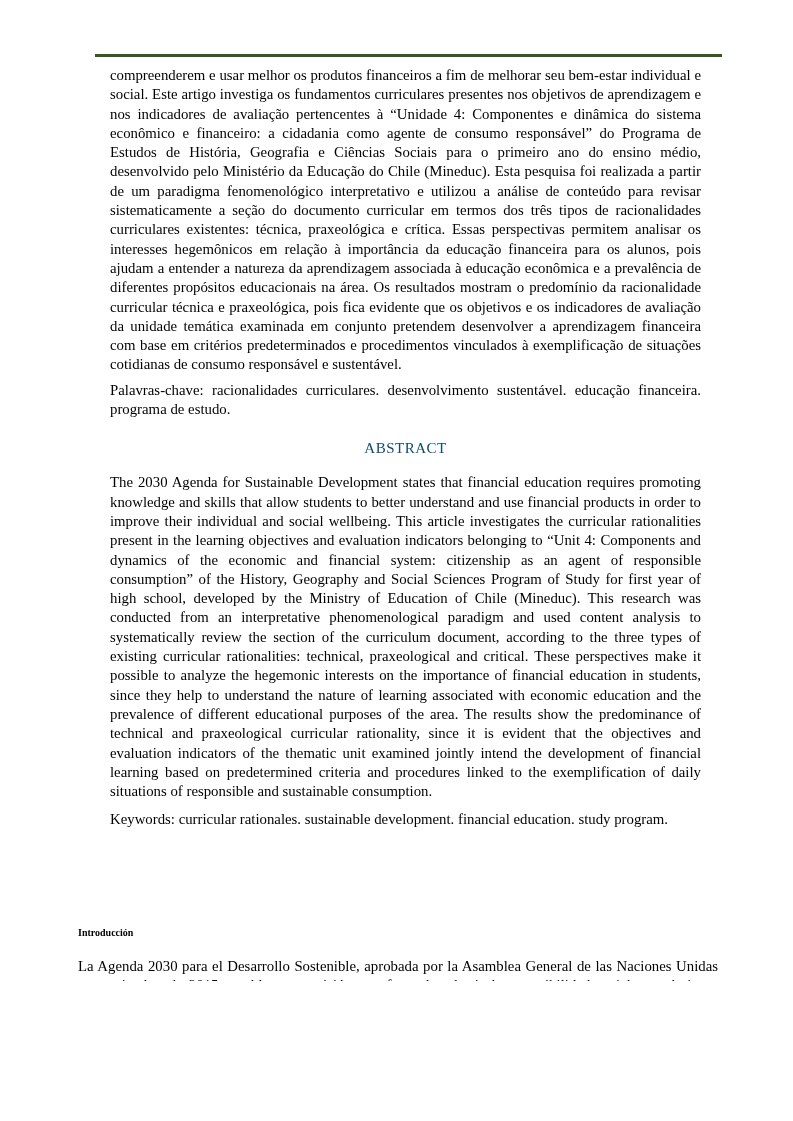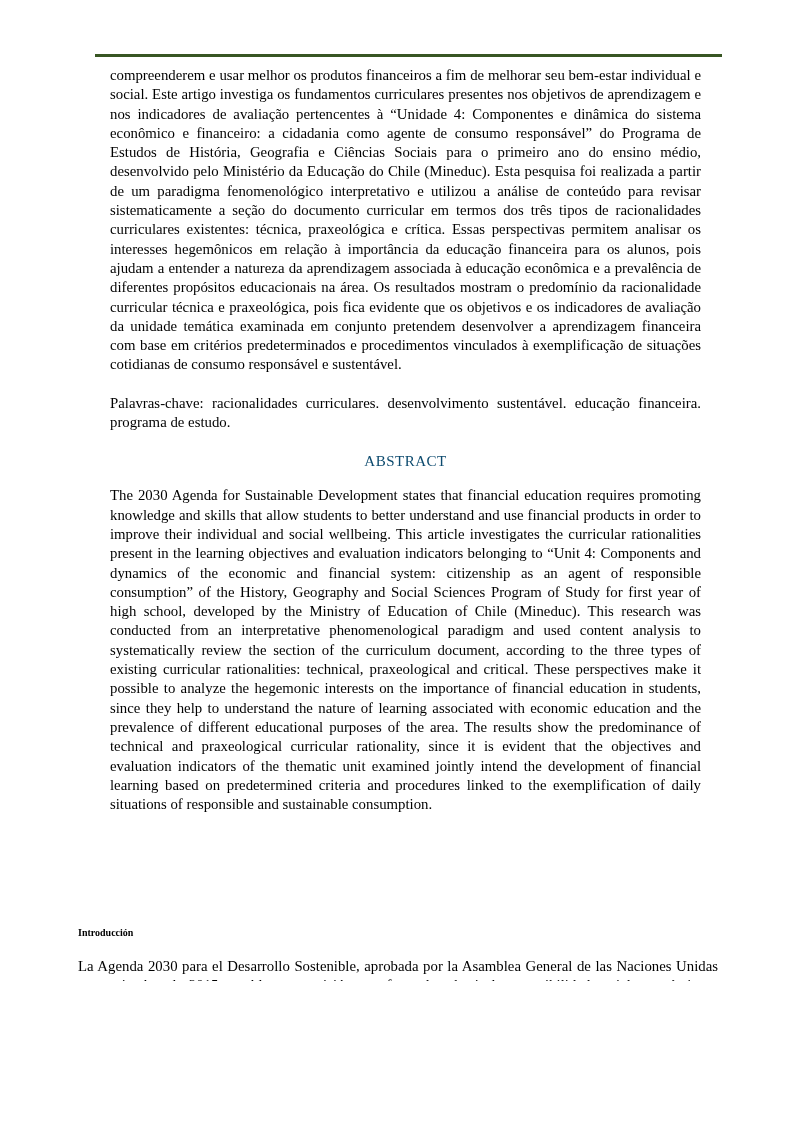--- a/index.html
+++ b/index.html
@@ -26,21 +26,21 @@
     left: 110px;
     width: 591px;
   }
   .body-text {
     font-size: 14.8px;
     line-height: 19.3px;
     text-align: justify;
     margin: 0;
   }
   .resumo-text { margin-top: 66px; }
-  .keywords-pt { margin-top: 19px; }
+  .keywords-pt { margin-top: 6px; }
   .abstract-heading {
     margin: 20px 0 0 0;
     text-align: center;
     color: #0c4a6e;
     font-size: 15px;
     font-weight: normal;
     line-height: 19px;
     letter-spacing: 0.5px;
   }
   .abstract-text { margin-top: 15px; }
@@ -100,20 +100,21 @@
 
   <section class="abstract-col">
     <p class="body-text resumo-text">compreenderem e usar melhor os produtos financeiros a fim de melhorar seu bem-estar individual e social. Este artigo investiga os fundamentos curriculares presentes nos objetivos de aprendizagem e nos indicadores de avaliação pertencentes à “Unidade 4: Componentes e dinâmica do sistema econômico e financeiro: a cidadania como agente de consumo responsável” do Programa de Estudos de História, Geografia e Ciências Sociais para o primeiro ano do ensino médio, desenvolvido pelo Ministério da Educação do Chile (Mineduc). Esta pesquisa foi realizada a partir de um paradigma fenomenológico interpretativo e utilizou a análise de conteúdo para revisar sistematicamente a seção do documento curricular em termos dos três tipos de racionalidades curriculares existentes: técnica, praxeológica e crítica. Essas perspectivas permitem analisar os interesses hegemônicos em relação à importância da educação financeira para os alunos, pois ajudam a entender a natureza da aprendizagem associada à educação econômica e a prevalência de diferentes propósitos educacionais na área. Os resultados mostram o predomínio da racionalidade curricular técnica e praxeológica, pois fica evidente que os objetivos e os indicadores de avaliação da unidade temática examinada em conjunto pretendem desenvolver a aprendizagem financeira com base em critérios predeterminados e procedimentos vinculados à exemplificação de situações cotidianas de consumo responsável e sustentável.</p>
 
     <p class="body-text keywords-pt">Palavras-chave: racionalidades curriculares. desenvolvimento sustentável. educação financeira. programa de estudo.</p>
 
     <h2 class="abstract-heading">ABSTRACT</h2>
 
     <p class="body-text abstract-text">The 2030 Agenda for Sustainable Development states that financial education requires promoting knowledge and skills that allow students to better understand and use financial products in order to improve their individual and social wellbeing. This article investigates the curricular rationalities present in the learning objectives and evaluation indicators belonging to “Unit 4: Components and dynamics of the economic and financial system: citizenship as an agent of responsible consumption” of the History, Geography and Social Sciences Program of Study for first year of high school, developed by the Ministry of Education of Chile (Mineduc). This research was conducted from an interpretative phenomenological paradigm and used content analysis to systematically review the section of the curriculum document, according to the three types of existing curricular rationalities: technical, praxeological and critical. These perspectives make it possible to analyze the hegemonic interests on the importance of financial education in students, since they help to understand the nature of learning associated with economic education and the prevalence of different educational purposes of the area. The results show the predominance of technical and praxeological curricular rationality, since it is evident that the objectives and evaluation indicators of the thematic unit examined jointly intend the development of financial learning based on predetermined criteria and procedures linked to the exemplification of daily situations of responsible and sustainable consumption.</p>
 
+    <p class="body-text keywords-en">Keywords: curricular rationales. sustainable development. financial education. study program.</p>
   </section>
 
   <section class="intro-col">
     <h3 class="intro-heading">Introducción</h3>
 
     <p class="body-text intro-para">La Agenda 2030 para el Desarrollo Sostenible, aprobada por la Asamblea General de las Naciones Unidas en septiembre de 2015, establece una visión transformadora hacia la sostenibilidad social, económica y ambiental. Uno de los objetivos de esta agenda es promover el desarrollo económico inclusivo y sostenible en todo el planeta, y la educación financiera es una herramienta clave para lograr este cometido (Del Brío et al., 2015; De Beckker et al., 2019). Este tópico alude al conjunto de</p>
   </section>
 
   <svg class="cc-badge" viewBox="0 0 88 31" xmlns="http://www.w3.org/2000/svg">
     <rect x="0" y="0" width="88" height="31" rx="3" fill="#000000"></rect>

